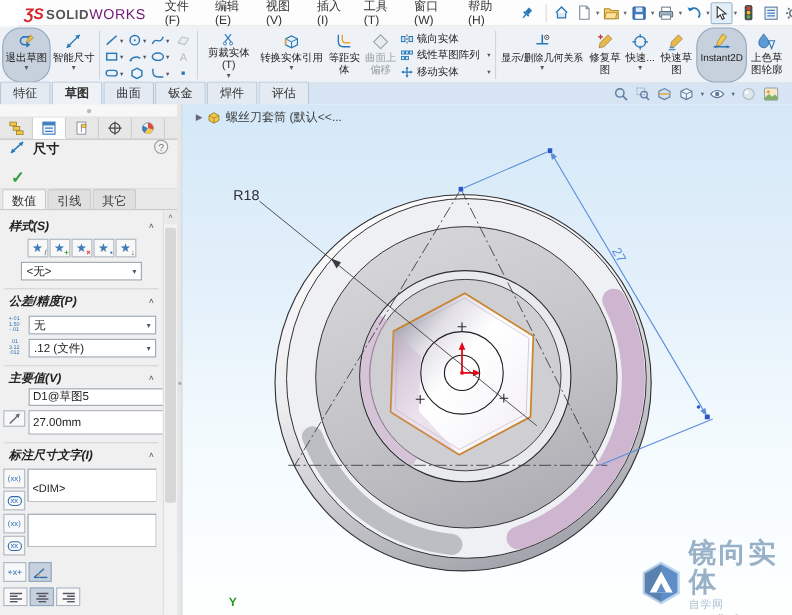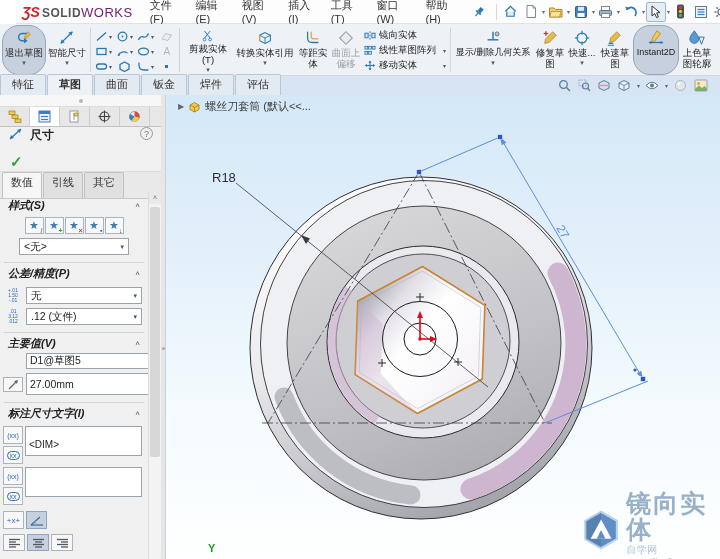--- a/index.html
+++ b/index.html
@@ -54,41 +54,41 @@
   .splitbar { height:12px; display:flex; align-items:center; justify-content:center; background:#f7f7f7; border-bottom:1px solid #ddd; }
   .splitbar .dot { width:4px; height:4px; border-radius:50%; background:#b9b9b9; }
   .pm-tabs { height:20px; display:flex; border-bottom:1px solid #c2c2c2; background:#e7e7e7; }
   .pm-tab { width:30px; display:flex; align-items:center; justify-content:center; border-right:1px solid #cfcfcf; }
   .pm-tab.active { background:#fff; border-bottom:1px solid #fff; }
   .pm-title { height:25px; display:flex; align-items:flex-start; padding:0 8px; gap:6px; }
   .pm-title .t { font-size:12px; font-weight:bold; color:#222; }
   .help { margin-left:auto; width:13px; height:13px; border:1px solid #999; border-radius:50%; color:#777; font-size:9px; display:flex; align-items:center; justify-content:center; }
   .pm-check { height:20px; display:flex; align-items:center; padding-left:10px; border-bottom:1px solid #dcdcdc; }
   .check { color:#2fa03c; font-size:15px; font-weight:bold; line-height:14px; }
-  .pm-subtabs { height:27px; display:flex; padding-left:2px; background:#e9e9e9; border-bottom:1px solid #c9c9c9; }
+  .pm-subtabs { height:19px; display:flex; padding-left:2px; background:#e9e9e9; border-bottom:1px solid #c9c9c9; }
   .stab { font-size:11px; color:#333; padding:2px 8px 3px 8px; border:1px solid #c2c2c2; border-bottom:none; background:#e0e0e0; margin-right:1px; border-radius:2px 2px 0 0; }
   .stab.active { background:#f6f6f6; }
   .pm-body { position:absolute; left:0; top:96px; width:148px; bottom:0; padding:4px 0 0 0; overflow:hidden; }
   .sec-h { display:flex; align-items:center; padding:3px 8px 2px 8px;font-style:italic; }
   .sec-h .t { font-size:11px; font-weight:bold; color:#222; }
   .sec-h .chev { margin-left:auto; font-size:8px; color:#555; }
   .stylebtns { display:flex; justify-content:center; gap:1px; margin-top:2px; }
   .sbtn { width:19px; height:17px; border:1px solid #aab4bd; background:#f8f8f8; position:relative; display:flex; align-items:center; justify-content:center; font-size:11px; color:#3e7cb8; }
   .sbtn .badge { position:absolute; right:0; bottom:-1px; font-size:7px; font-weight:bold; }
   .dd { height:17px; border:1px solid #9aa4ad; background:#fff; display:flex; align-items:center; font-size:10.5px; color:#222; padding:0 4px; }
   .dd .car { margin-left:auto; font-size:7px; color:#456; }
   .dd.center { width:110px; margin:4px auto 0 auto; }
   .hr { height:1px; background:#d4d4d4; margin:7px 4px 0 4px; }
   .trow { display:flex; align-items:center; margin-top:4px; padding:0 6px 0 3px; gap:3px; }
   .ticon { width:20px; font-size:5px; line-height:5px; color:#2b6cb0; text-align:center; flex:none; }
   .trow .dd { flex:1; }
   .in { height:16px; border:1px solid #9aa4ad; background:#fff; font-size:10.5px; color:#222; padding:0 3px; font-family:"Liberation Sans",sans-serif; }
   .nameline { margin:0 6px 0 26px; display:flex; }
   .nameline .in { flex:1; }
-  .valrow { display:flex; margin:4px 6px 0 3px; gap:3px; align-items:center; }
+  .valrow { display:flex; margin:4px 6px 0 3px; gap:3px; align-items:flex-start; }
   .ibtn { width:20px; border:1px solid #aab4bd; background:#f8f8f8; display:flex; align-items:center; justify-content:center; flex:none; }
   .valwrap { flex:1; display:flex; border:1px solid #9aa4ad; background:#fff; }
   .valwrap .in { border:none; flex:1; height:20px; }
   .dtgroup { display:flex; margin:3px 6px 0 3px; gap:2px; }
   .dtcol { display:flex; flex-direction:column; gap:2px; }
   .dtbtn { width:20px; height:18px; border:1px solid #aab4bd; background:#f8f8f8; font-size:7px; color:#2b6cb0; display:flex; align-items:center; justify-content:center; }
   .dtbtn .oval { border:1px solid #2b6cb0; border-radius:6px; padding:0 2px; }
   .dtarea { flex:1; border:1px solid #9aa4ad; background:#fff; font-size:10px; color:#222; padding:12px 3px; resize:none; font-family:"Liberation Sans",sans-serif; height:30px; }
   .miscrow { display:flex; gap:2px; margin:6px 6px 0 3px; }
   .mbtn { width:21px; height:18px; border:1px solid #aab4bd; background:#f8f8f8; display:flex; align-items:center; justify-content:center; font-size:8px; color:#2b6cb0; }

